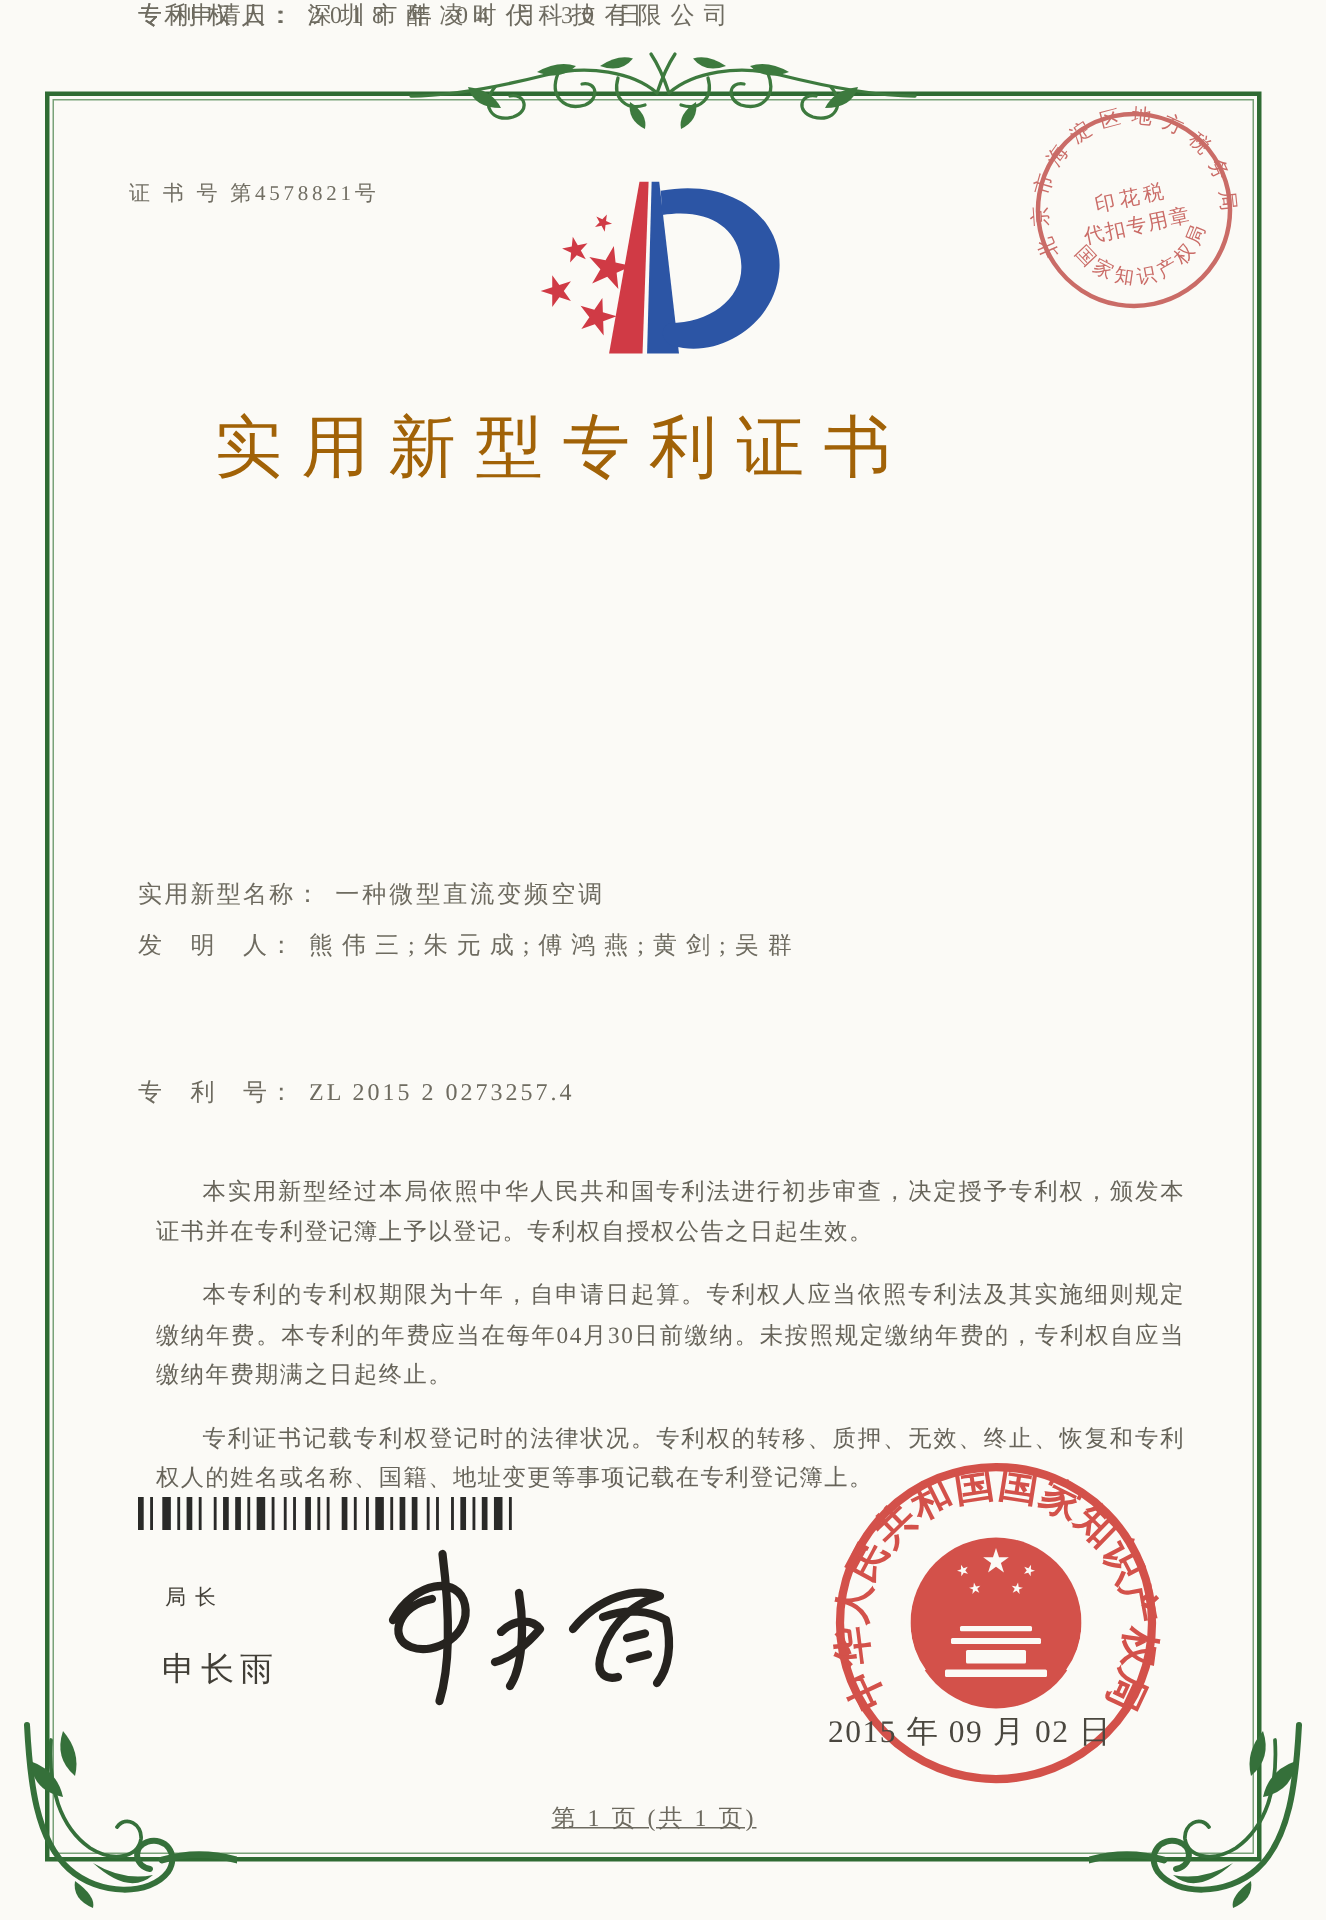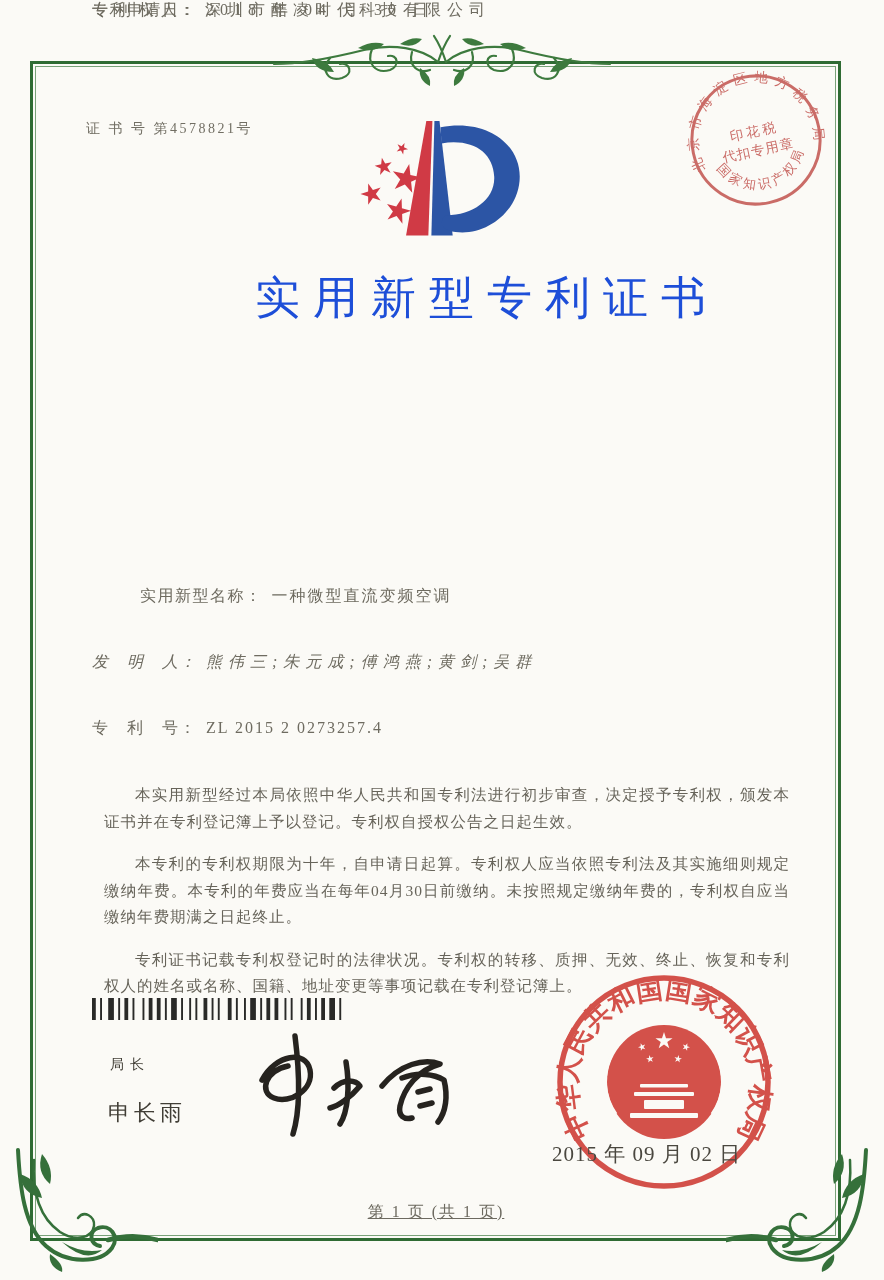--- a/index.html
+++ b/index.html
@@ -21,30 +21,30 @@
   .orn-bl{position:absolute;left:6px;top:1146px;width:152px;height:128px;}
   .orn-br{position:absolute;left:726px;top:1146px;width:152px;height:128px;transform:scaleX(-1);}
   
   .cert-no{
     position:absolute;left:86px;top:120px;font-size:14px;
     color:#716e63;letter-spacing:2.5px;
   }
   .logo{position:absolute;left:320px;top:114px;width:240px;height:152px;}
   .tax-stamp{position:absolute;left:674px;top:58px;width:164px;height:164px;opacity:.85;}
   .title{
-    position:absolute;left:31px;top:268px;width:688px;text-align:right;
-    font-size:45px;color:#1d4ed8;letter-spacing:13px;font-weight:500;
+    position:absolute;left:31px;top:268px;width:688px;text-align:center;
+    font-size:45px;color:#a16207;letter-spacing:13px;font-weight:500;
   }
   
   .field-row{position:absolute;left:92px;font-size:16px;color:#6e6b60;white-space:nowrap;}
   .field-row:nth-of-type(1){top:384px;}
   .field-row:nth-of-type(2){top:452px;}
   .field-row:nth-of-type(3){top:520px;}
-  .field-row:nth-of-type(4){top:586px;margin-left:48px;}
-  .field-row:nth-of-type(5){top:652px;font-style:italic;}
+  .field-row:nth-of-type(4){top:586px;}
+  .field-row:nth-of-type(5){top:620px;}
   .field-row:nth-of-type(6){top:718px;}
   .f-label{letter-spacing:1.5px;}
   .f-value{margin-left:9px;letter-spacing:6px;}
   .field-row:nth-of-type(2) .f-value{letter-spacing:2px;}
   .field-row:nth-of-type(3) .f-value{letter-spacing:3px;}
   .field-row:nth-of-type(4) .f-value,
   .field-row:nth-of-type(6) .f-value{letter-spacing:2px;}
   
   .paras{
     position:absolute;left:88px;top:766px;width:718px;

